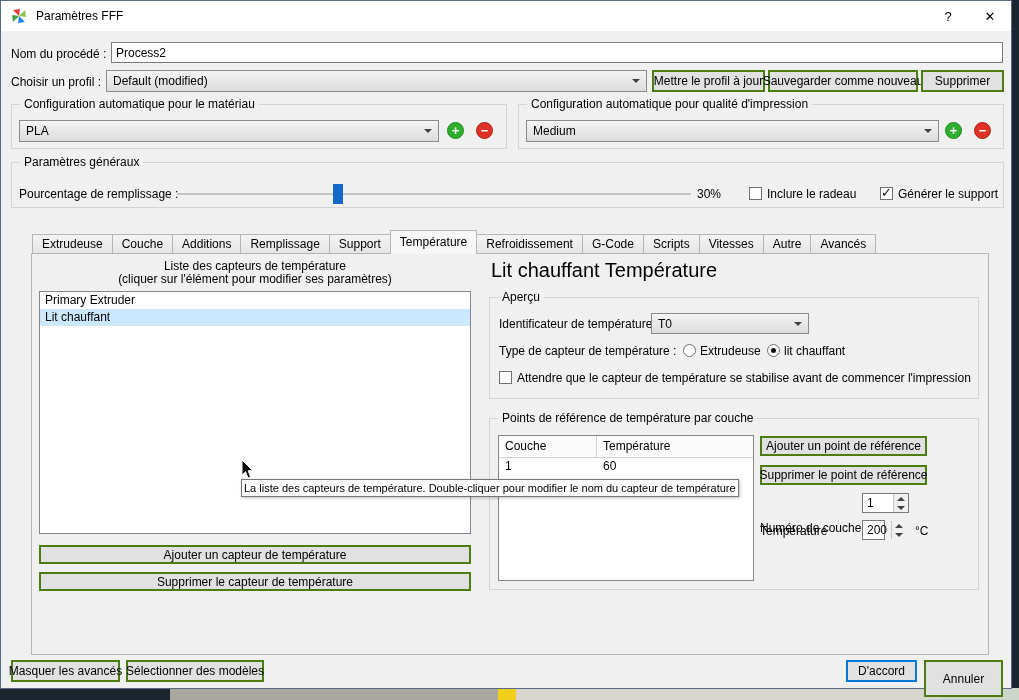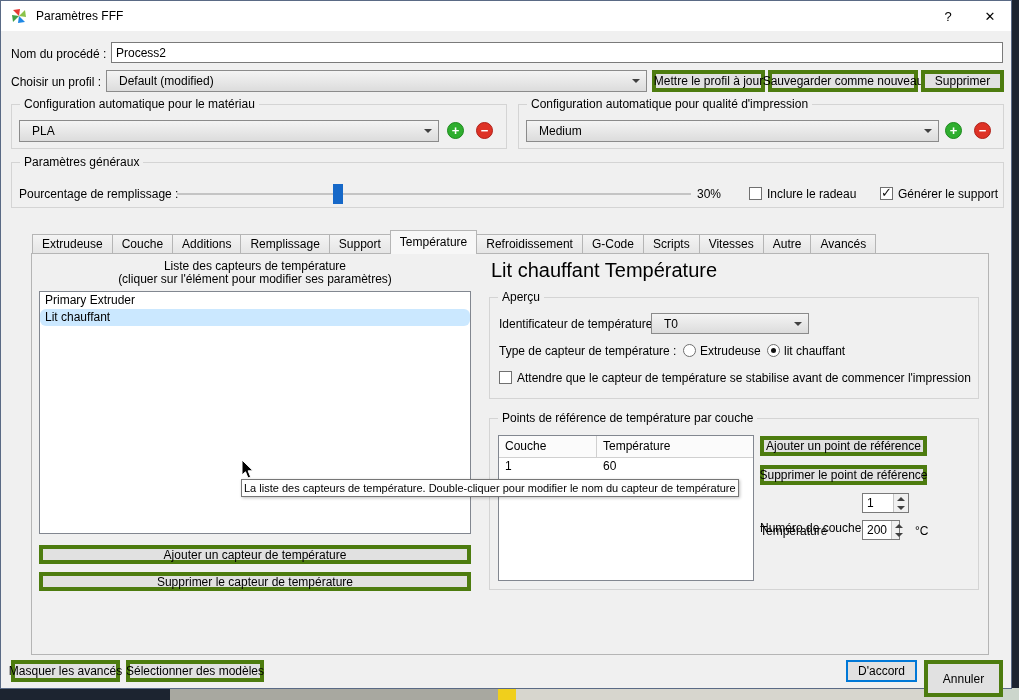--- a/index.html
+++ b/index.html
@@ -7,42 +7,42 @@
   .screen { position:relative; width:1019px; height:700px; background:#1c2430; overflow:hidden; }
   .bg-strip { position:absolute; height:12px; top:688px; }
   .dialog { position:absolute; left:0; top:0; width:1012px; height:689px; background:#f0f0f0; border:1px solid #5a6a85; font-size:12px; color:#000; }
   .titlebar { position:absolute; left:0; top:0; right:0; height:30px; background:#ffffff; display:flex; align-items:center; }
   .app-icon { margin-left:10px; width:16px; height:16px; display:inline-block; }
   .title-text { margin-left:9px; font-size:12px; }
   .tb-btns { margin-left:auto; display:flex; height:100%; }
   .tb-btn { width:42px; height:100%; display:flex; align-items:center; justify-content:center; font-size:13px; cursor:default; }
   .label { position:absolute; height:14px; line-height:14px; white-space:nowrap; }
   .tinput { position:absolute; border:1px solid #7a7a7a; background:#fff; font-size:12px; padding:0 4px; }
-  .combo { position:absolute; border:1px solid #8b8b8b; background:linear-gradient(#f4f4f4,#dcdcdc); display:flex; align-items:center; padding-left:12px; }
+  .combo { position:absolute; border:1px solid #8b8b8b; background:linear-gradient(#f4f4f4,#dcdcdc); display:flex; align-items:center; padding-left:6px; }
   .combo-value { white-space:nowrap; overflow:hidden; }
   .combo-arrow { margin-left:auto; margin-right:6px; width:0; height:0; border-left:4px solid transparent; border-right:4px solid transparent; border-top:4px solid #404040; flex:none; }
-  .btn { position:absolute; background:#e1e1e1; border:4px solid #4d7c0f; font-size:12px; display:flex; align-items:center; justify-content:center; white-space:nowrap; }
+  .btn { position:absolute; background:#e1e1e1; border:2px solid #4d7c0f; font-size:12px; display:flex; align-items:center; justify-content:center; white-space:nowrap; }
   .btn.default { border:1px solid #0078d7; box-shadow:0 0 0 1px #0078d7 inset; }
   .groupbox { position:absolute; border:1px solid #d4d4d4; }
   .gb-title { position:absolute; top:-8px; left:8px; background:#f0f0f0; padding:0 4px; font-size:12px; white-space:nowrap; }
   .round-btn { position:absolute; width:17px; height:17px; border-radius:50%; color:#fff; display:flex; align-items:center; justify-content:center; font-size:13px; font-weight:bold; line-height:1; }
   .round-btn.add { background:#2fae2f; border:1px solid #1d8a1d; }
   .round-btn.rem { background:#de3226; border:1px solid #b02018; }
   .checkbox { position:absolute; width:13px; height:13px; background:#fff; border:1px solid #707070; }
   .checkbox.checked::after { content:"✓"; position:absolute; left:0px; top:-3px; font-size:13px; font-weight:bold; color:#111; }
   .radio { position:absolute; width:13px; height:13px; border-radius:50%; background:#fff; border:1px solid #707070; }
   .radio.selected::after { content:""; position:absolute; left:3px; top:3px; width:5px; height:5px; border-radius:50%; background:#111; }
   .slider-groove { position:absolute; background:#c4c4c4; height:2px; }
   .slider-thumb { position:absolute; width:10px; height:20px; background:#1668c8; }
   .tabs { position:absolute; left:31px; top:229px; height:24px; display:flex; align-items:flex-end; }
   .tab { height:20px; line-height:19px; padding:0 9px; background:linear-gradient(#f4f4f4,#e4e4e4); border:1px solid #b5b5b5; border-bottom:none; margin-right:-1px; white-space:nowrap; }
   .tab.active { height:24px; line-height:23px; background:#f7f7f7; position:relative; z-index:3; }
   .tabpane { position:absolute; left:30px; top:252px; width:958px; height:402px; border:1px solid #b5b5b5; background:#f0f0f0; }
   .listbox { position:absolute; background:#fff; border:1px solid #828790; overflow:hidden; }
-  .list-item { height:17px; line-height:17px; padding:0 5px; white-space:nowrap;border-radius:6px; }
+  .list-item { height:17px; line-height:17px; padding:0 5px; white-space:nowrap; }
   .list-item.selected { background:#cbe8ff; }
   .center-label { position:absolute; text-align:center; white-space:nowrap; }
   .detail-heading { position:absolute; font-size:20px; white-space:nowrap; }
   .sp-table { position:absolute; background:#fff; border:1px solid #828790; }
   .sp-header { display:flex; height:22px; border-bottom:1px solid #d0d0d0; background:#fbfbfb; }
   .sp-header .c1 { border-right:1px solid #d0d0d0; }
   .c1 { width:98px; padding:3px 6px; white-space:nowrap; }
   .c2 { flex:1; padding:3px 6px; white-space:nowrap; }
   .sp-row { display:flex; height:18px; }
   .sp-row .c1, .sp-row .c2 { padding:1px 6px; }
@@ -202,21 +202,21 @@
     <div class="btn" style="left:759px;top:464px;width:167px;height:20px;">Supprimer le point de référence</div>
     <div class="label" style="left:759px;top:496px;margin-top:24px;">Numéro de couche</div>
     <div class="spin" style="left:861px;top:492px;width:47px;height:20px;">
       <span class="spin-val">1</span>
       <span class="spin-btns">
         <span class="spin-up"></span>
         <span class="spin-down"></span>
       </span>
     </div>
     <div class="label" style="left:759px;top:523px;">Température</div>
-    <div class="spin" style="left:861px;top:519px;width:38px;height:20px;">
+    <div class="spin" style="left:861px;top:519px;width:23px;height:20px;">
       <span class="spin-val">200</span>
       <span class="spin-btns">
         <span class="spin-up"></span>
         <span class="spin-down"></span>
       </span>
     </div>
     <div class="label" style="left:914px;top:523px;">°C</div>
 
     <div class="btn" style="left:10px;top:659px;width:109px;height:22px;">Masquer les avancés</div>
     <div class="btn" style="left:125px;top:659px;width:138px;height:22px;">Sélectionner des modèles</div>

